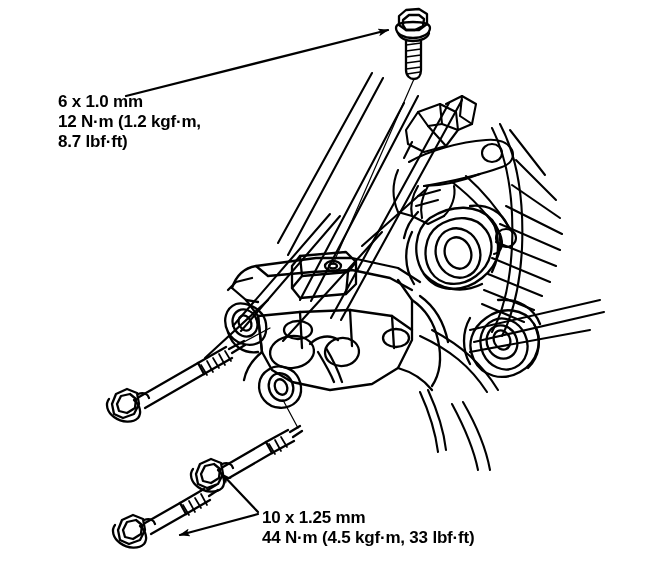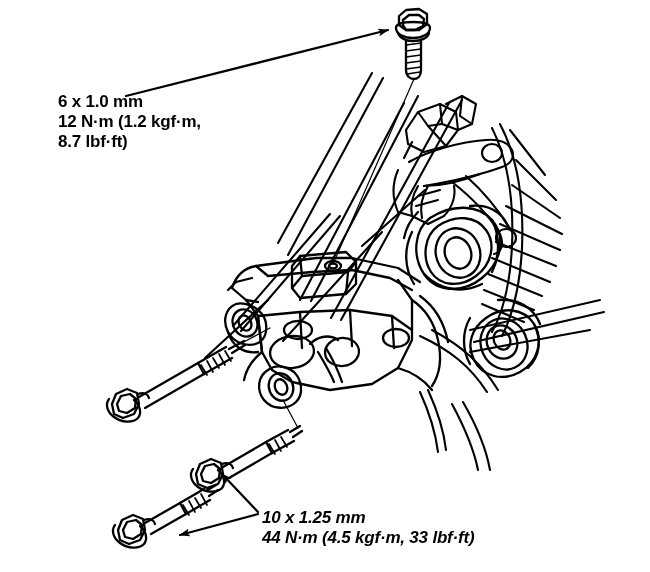--- a/index.html
+++ b/index.html
@@ -35,21 +35,20 @@
   }
   #callout-top {
     left: 58px;
     top: 92px;
     font-size: 17px;
   }
   #callout-bottom {
     left: 262px;
     top: 508px;
     font-size: 17px;
-    font-style: italic;
   }
 </style>
 </head>
 <body>
 
 <div id="page">
 
   <svg id="figure" viewBox="0 0 650 572">
     <defs>
       <marker id="arrowhead" markerWidth="11" markerHeight="8" refX="10" refY="4" orient="auto" markerUnits="userSpaceOnUse">

